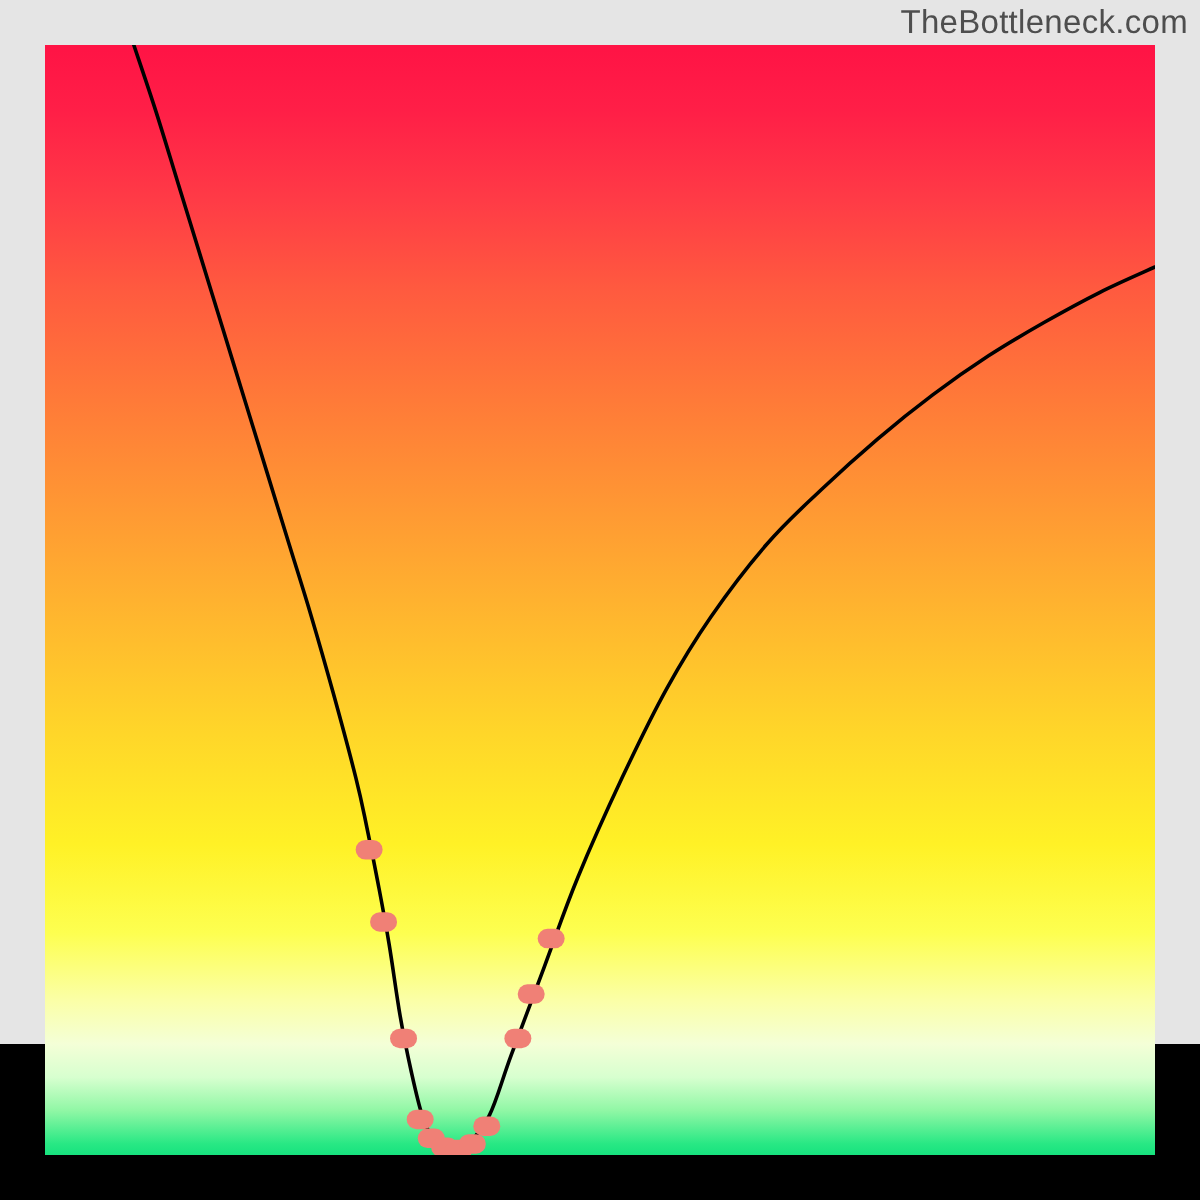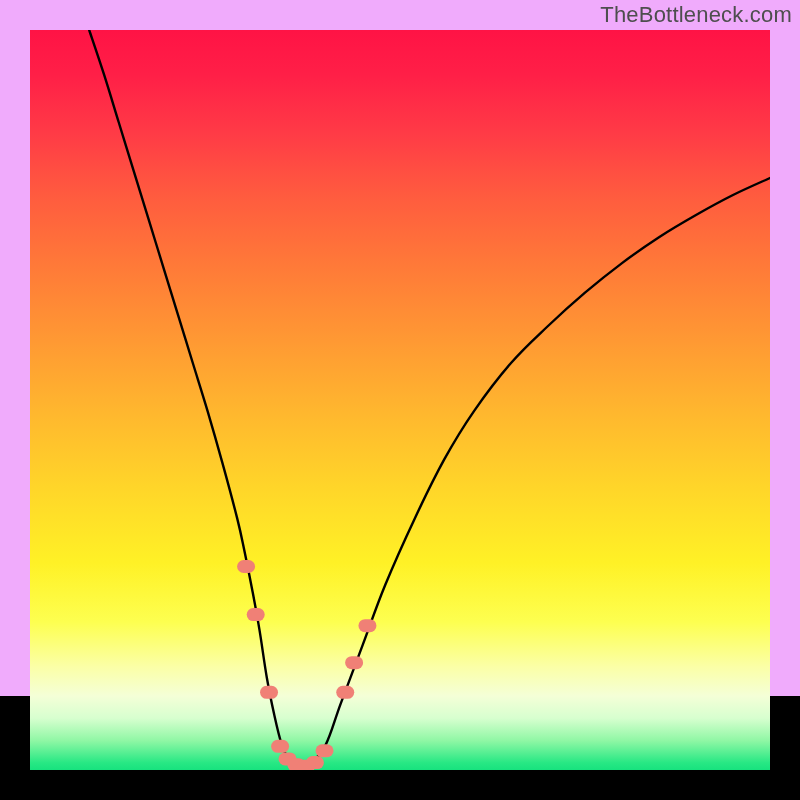--- a/index.html
+++ b/index.html
@@ -8,21 +8,21 @@
     width: 800px;
     height: 800px;
     background: #000;
     overflow: hidden;
     font-family: Arial, Helvetica, sans-serif;
   }
   .frame {
     position: relative;
     width: 800px;
     height: 696px;
-    background: #f0abfc;
+    background: #e5e5e5;
   }
   .watermark {
     position: absolute;
     top: 2px;
     right: 8px;
     color: #4e4e4e;
     font-size: 22px;
     font-weight: 500;
     letter-spacing: 0.2px;
     z-index: 10;

